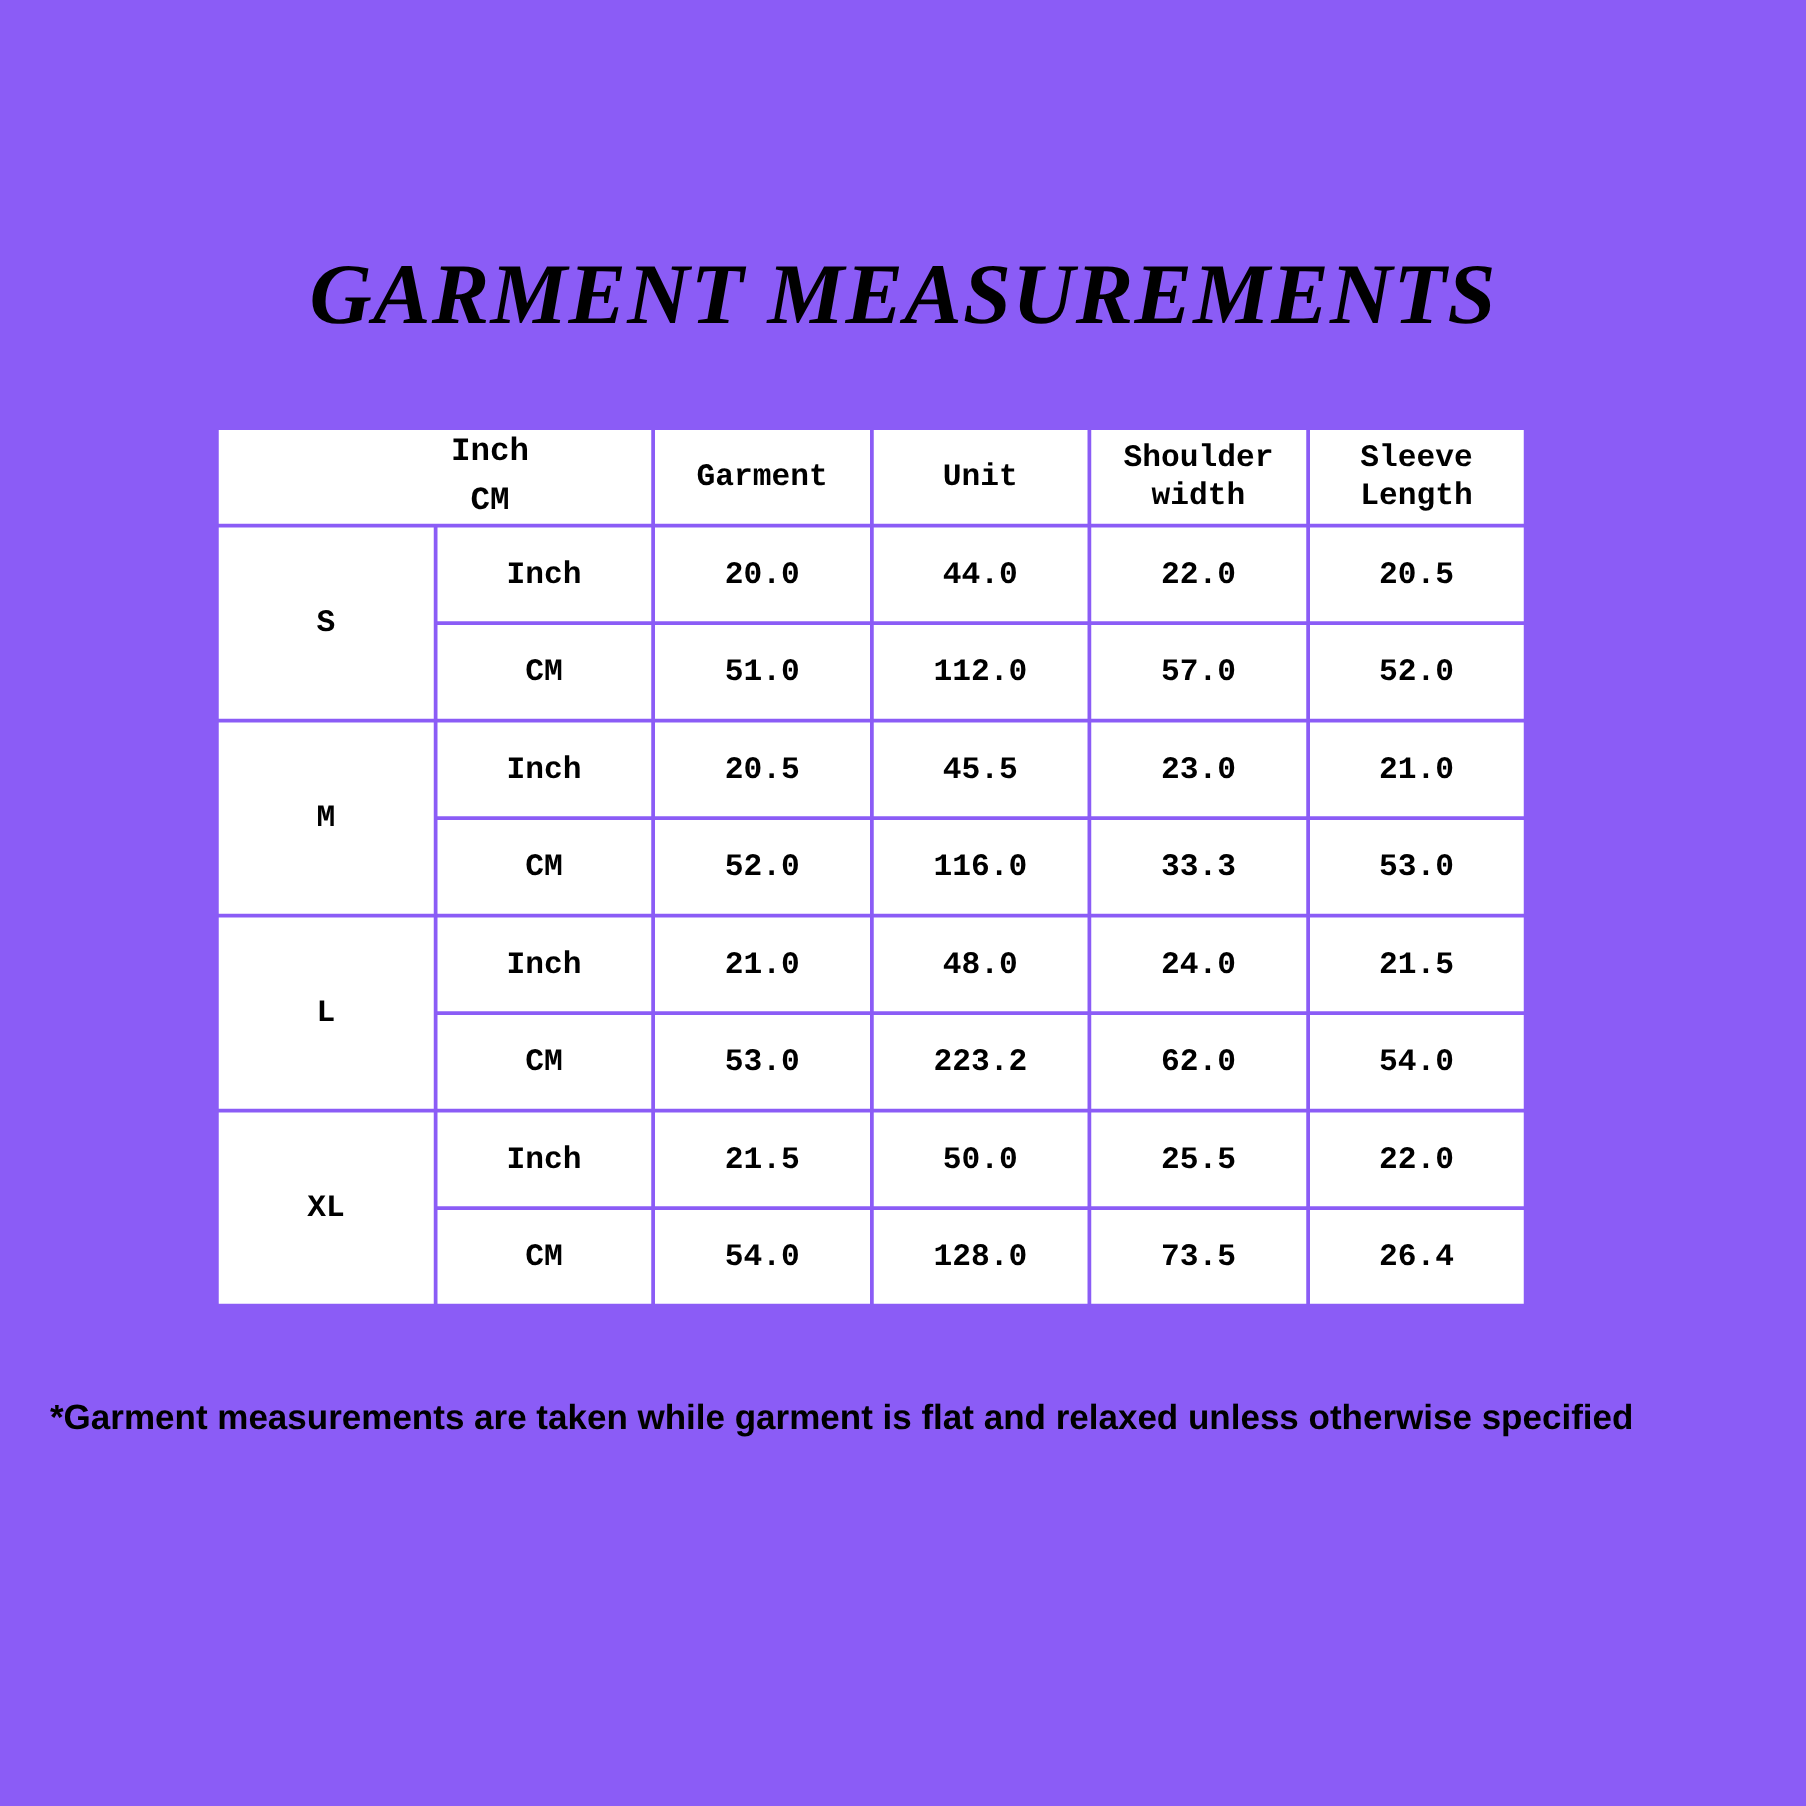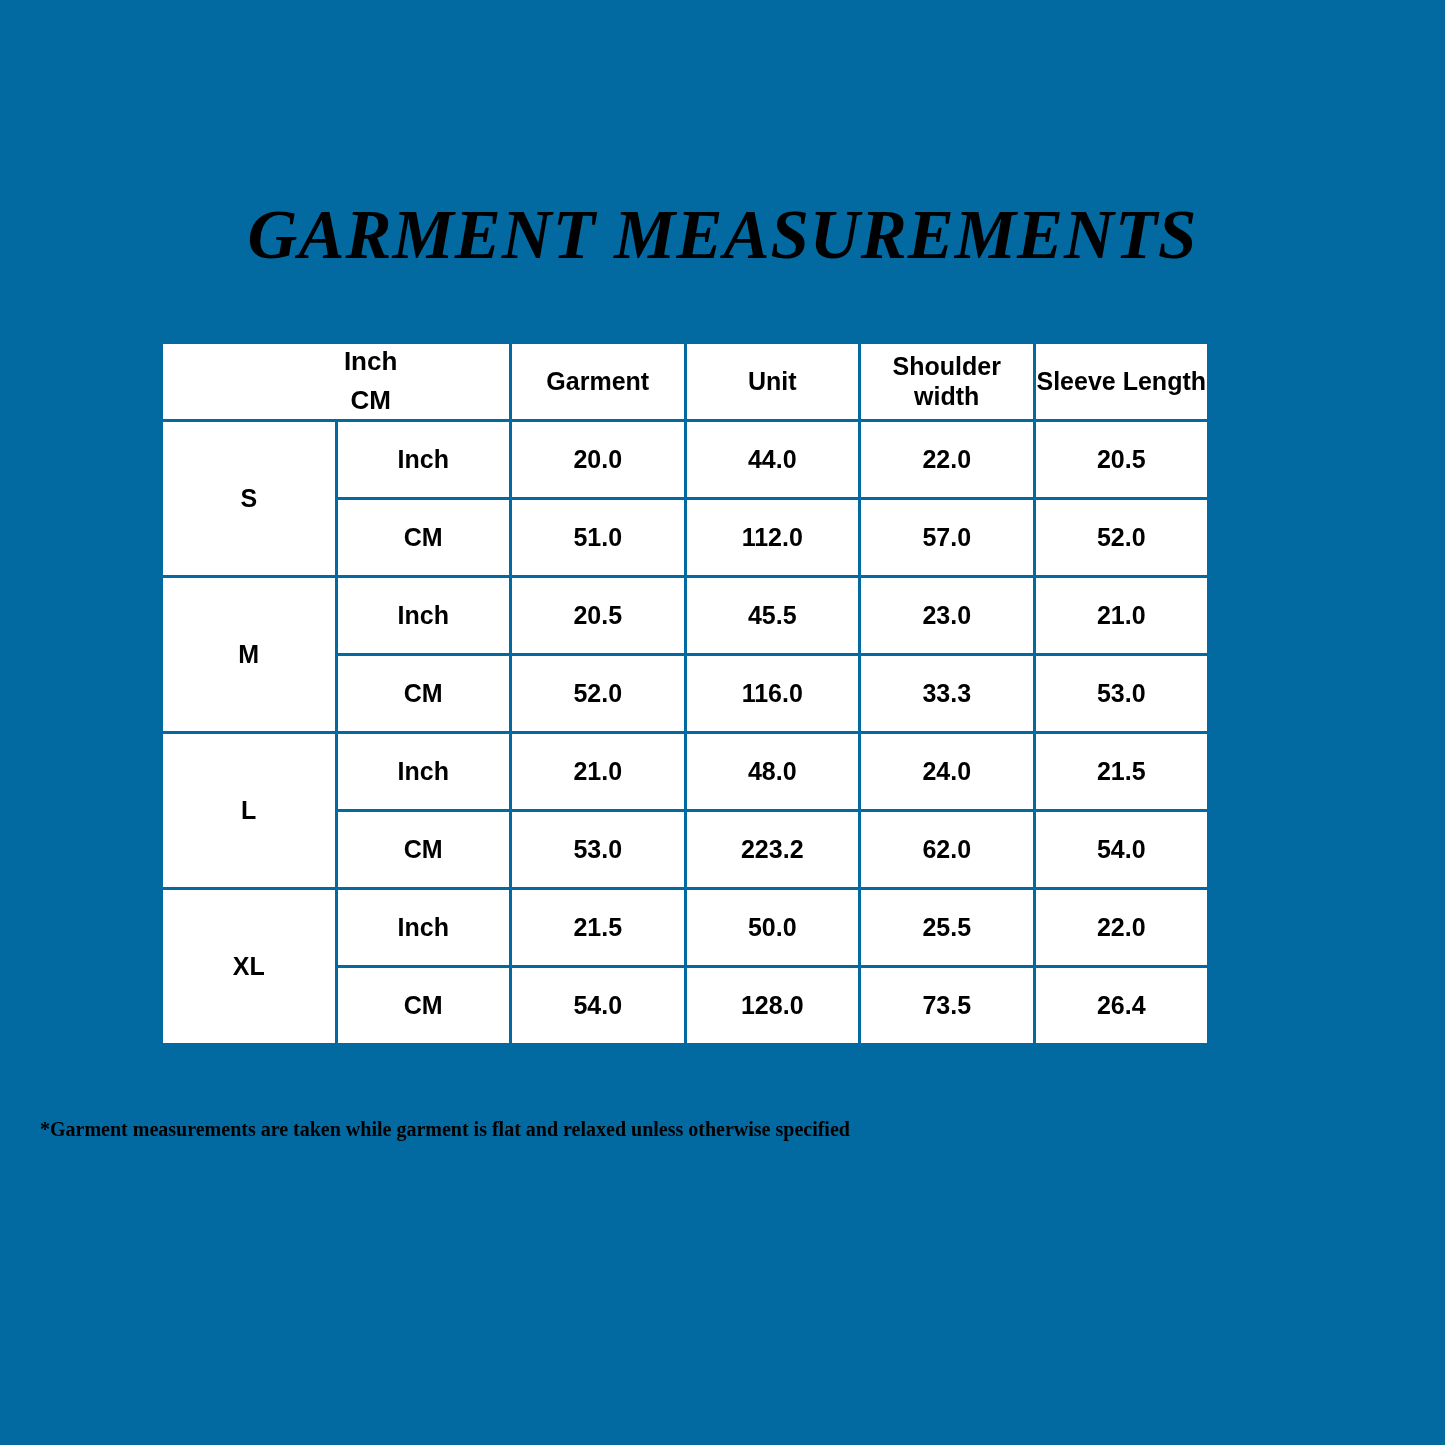--- a/index.html
+++ b/index.html
@@ -10,41 +10,42 @@
     width: 1445px;
     height: 1445px;
     background: #ffffff;
     font-family: "Liberation Sans", sans-serif;
     overflow: hidden;
   }
   .page {
     position: relative;
     width: 1445px;
     height: 1445px;
-    background: #0369a1;
+    background: #8b5cf6;
   }
   .title {
     position: absolute;
     top: 196px;
     left: 0;
     width: 1445px;
     text-align: center;
     font-family: "Liberation Serif", serif;
     font-style: italic;
     font-weight: bold;
     font-size: 69px;
     letter-spacing: 1px;
     color: #000000;
     white-space: nowrap;
   }
   .table-wrap {
     position: absolute;
     top: 341px;
-    left: 160px;
+    left: 172px;
     width: 1050px;
+    font-family: Liberation Mono, monospace;
   }
   table.size-table {
     border-collapse: separate;
     border-spacing: 3px;
     width: 1050px;
     table-layout: fixed;
   }
   table.size-table td {
     background: #ffffff;
     color: #000000;
@@ -109,23 +110,23 @@
     color: #ffffff;
     font-size: 25px;
     font-weight: bold;
     width: 155px;
   }
   .footnote {
     position: absolute;
     top: 1118px;
     left: 40px;
     width: 1380px;
-    font-family: Liberation Serif, serif;
-    font-weight: bold;
-    font-size: 20px;
+    font-family: Liberation Sans, sans-serif;
+    font-weight: bold;
+    font-size: 28px;
     color: #000000;
     white-space: nowrap;
   }
 </style>
 </head>
 <body>
 
 <div class="page">
 
   <div class="title">GARMENT MEASUREMENTS</div>

